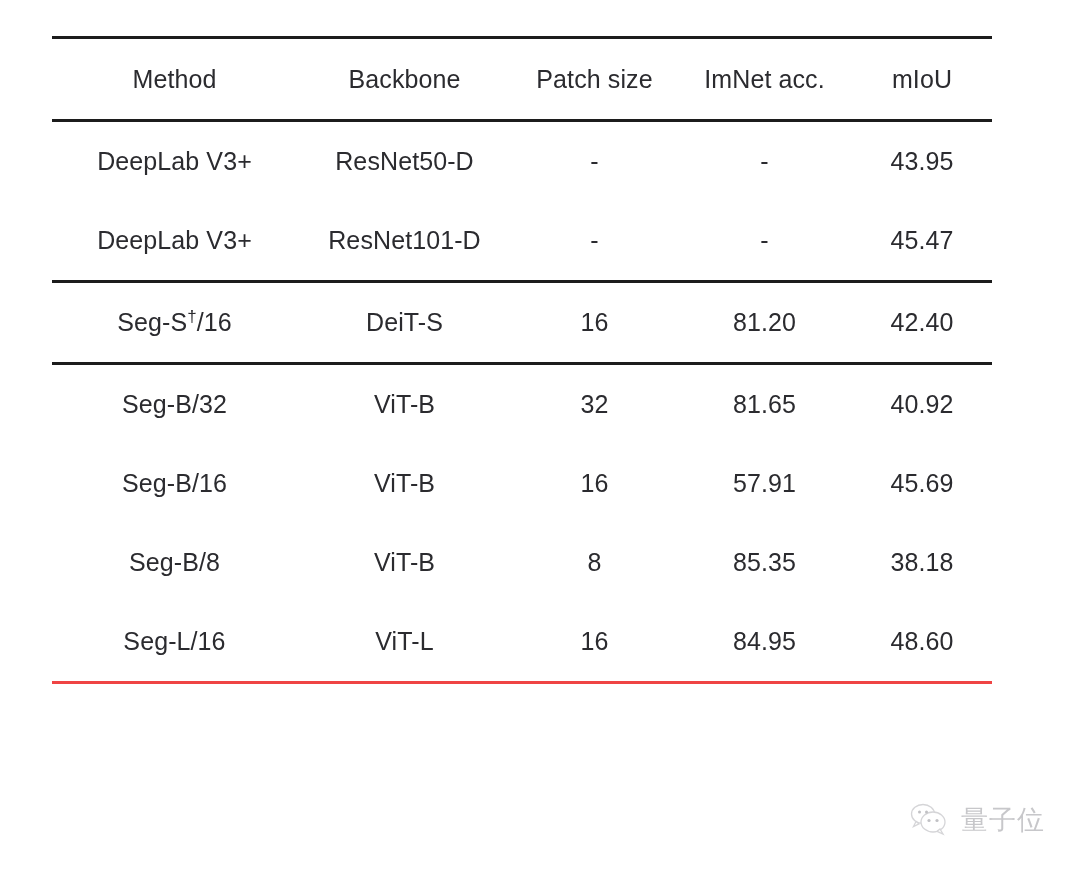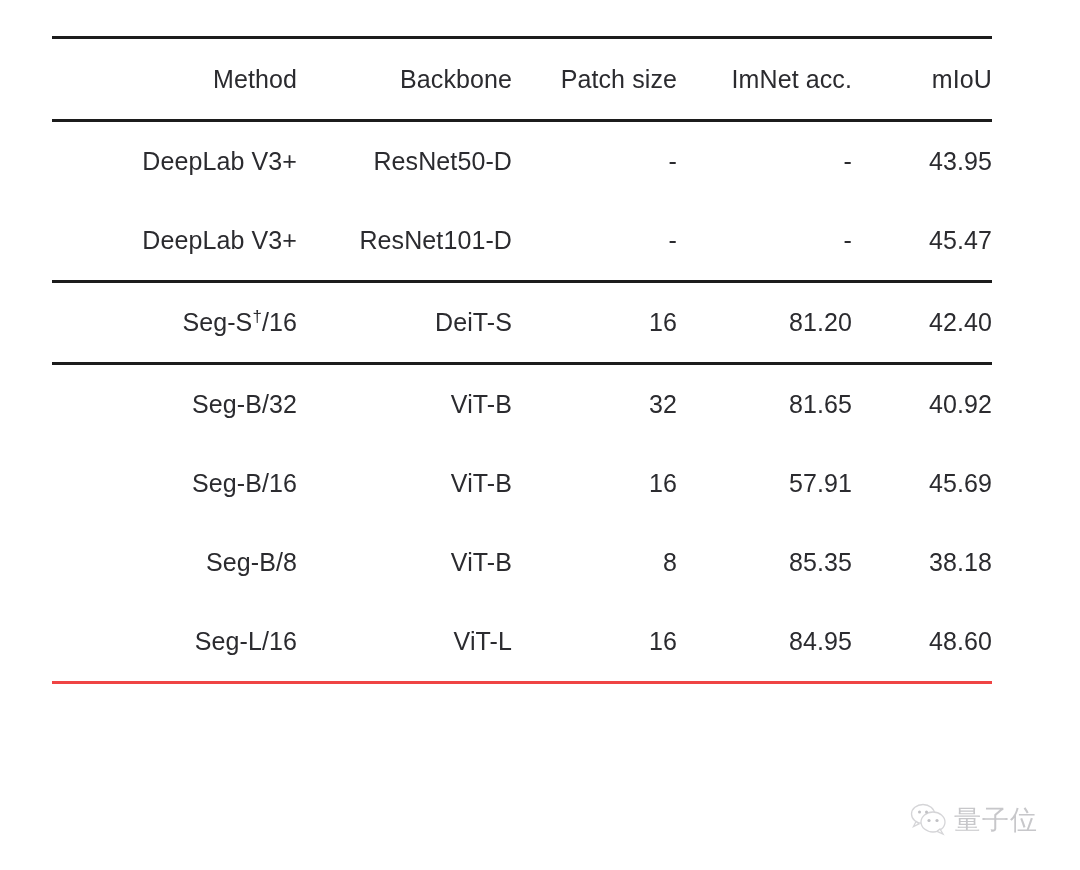--- a/index.html
+++ b/index.html
@@ -31,21 +31,21 @@
   }
 
   table.results col.c-method   { width: 245px; }
   table.results col.c-backbone { width: 215px; }
   table.results col.c-patch    { width: 165px; }
   table.results col.c-imnet    { width: 175px; }
   table.results col.c-miou     { width: 140px; }
 
   table.results th,
   table.results td {
-    text-align: right;
+    text-align: center;
     vertical-align: middle;
     font-size: 25px;
     font-weight: normal;
     padding: 0;
     letter-spacing: 0.1px;
     color: #2b2b2f;
   }
 
   table.results thead th {
     height: 80px;
@@ -73,21 +73,21 @@
     line-height: 0;
   }
 
   
   #watermark {
     position: absolute;
     left: 908px;
     top: 802px;
     display: flex;
     align-items: center;
-    gap: 6px;
+    gap: 13px;
     opacity: 0.55;
     pointer-events: none;
   }
   #watermark .wm-icon {
     width: 40px;
     height: 34px;
     position: relative;
     flex: 0 0 auto;
   }
   #watermark .wm-text {

